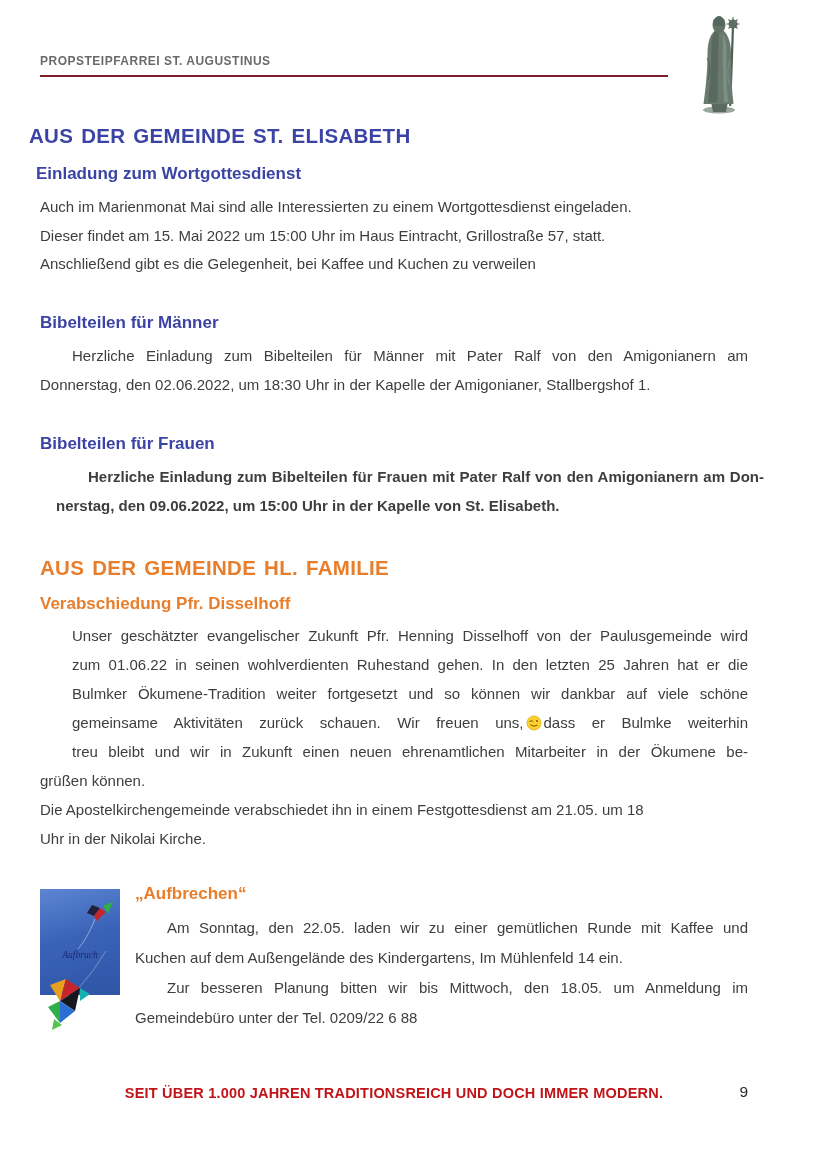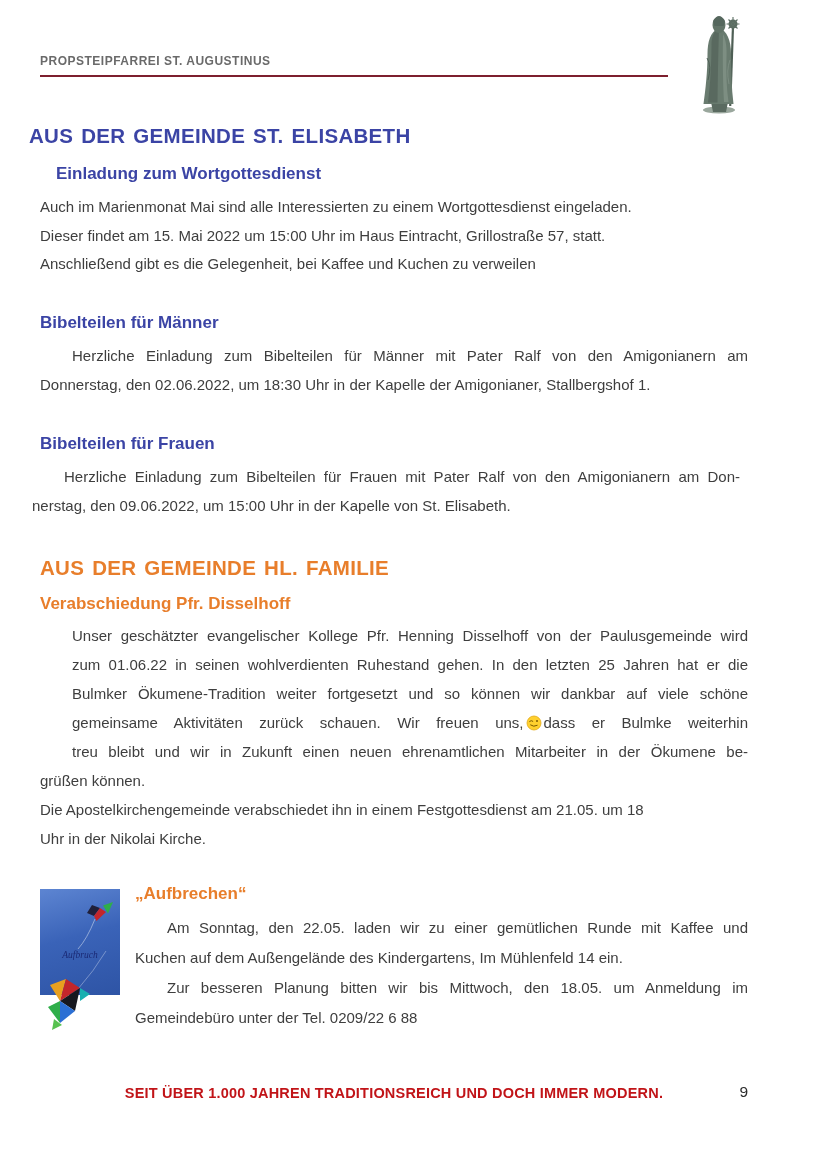--- a/index.html
+++ b/index.html
@@ -58,43 +58,43 @@
     <path d="M29 14 C24 16.5 21.5 23 21.5 31 C21.5 47 20.5 70 18 88.5 L27.5 88.5 C27.8 64 28.2 40 29 14 Z" fill="#59695f"></path>
     <path d="M33 20 C36 26 37 34 36.5 44 C36 58 36.5 74 38.5 88 L34 88 C33 70 32.5 44 33 20 Z" fill="#7d8e82"></path>
     <ellipse cx="29" cy="11" rx="6.5" ry="8" fill="#627468"></ellipse>
     <path d="M23 7 Q29 -3 35 7 L33.5 12 L24.5 12 Z" fill="#55675d"></path>
     <path d="M17 44 Q22 52 18 66" stroke="#4e5f55" stroke-width="1" fill="none"></path>
     <path d="M40 46 Q36 56 39 70" stroke="#7d8e82" stroke-width="1" fill="none"></path>
   </svg>
 </div>
 
 <div class="abs h1 blue" style="left:29px;top:124px;">AUS DER GEMEINDE ST. ELISABETH</div>
-<div class="abs h2 blue" style="left:56px;top:164px;">Einladung zum Wortgottesdienst</div>
+<div class="abs h2 blue" style="left:36px;top:164px;">Einladung zum Wortgottesdienst</div>
 <div class="abs para" style="left:40px;top:193px;">
   <div class="ln">Auch im Marienmonat Mai sind alle Interessierten zu einem Wortgottesdienst eingeladen.</div>
   <div class="ln">Dieser findet am 15. Mai 2022 um 15:00 Uhr im Haus Eintracht, Grillostraße 57, statt.</div>
   <div class="ln">Anschließend gibt es die Gelegenheit, bei Kaffee und Kuchen zu verweilen</div>
 </div>
 
 <div class="abs h2 blue" style="left:40px;top:313px;">Bibelteilen für Männer</div>
 <div class="abs para" style="left:40px;top:342px;">
   <div class="ln j">Herzliche Einladung zum Bibelteilen für Männer mit Pater Ralf von den Amigonianern am</div>
   <div class="ln">Donnerstag, den 02.06.2022, um 18:30 Uhr in der Kapelle der Amigonianer, Stallbergshof 1.</div>
 </div>
 
 <div class="abs h2 blue" style="left:40px;top:434px;">Bibelteilen für Frauen</div>
-<div class="abs para" style="left:32px;top:463px;">
+<div class="abs para" style="left:56px;top:463px;font-weight:bold;">
   <div class="ln j">Herzliche Einladung zum Bibelteilen für Frauen mit Pater Ralf von den Amigonianern am Don-</div>
   <div class="ln">nerstag, den 09.06.2022, um 15:00 Uhr in der Kapelle von St. Elisabeth.</div>
 </div>
 
 <div class="abs h1 orange" style="left:40px;top:556px;">AUS DER GEMEINDE HL. FAMILIE</div>
 <div class="abs h2 orange" style="left:40px;top:594px;">Verabschiedung Pfr. Disselhoff</div>
 <div class="abs para lh29" style="left:40px;top:621px;">
-  <div class="ln j">Unser geschätzter evangelischer Kollege Pfr. Henning Disselhoff von der Paulusgemeinde wird</div>
+  <div class="ln j">Unser geschätzter evangelischer Zukunft Pfr. Henning Disselhoff von der Paulusgemeinde wird</div>
   <div class="ln j">zum 01.06.22 in seinen wohlverdienten Ruhestand gehen. In den letzten 25 Jahren hat er die</div>
   <div class="ln j">Bulmker Ökumene-Tradition weiter fortgesetzt und so können wir dankbar auf viele schöne</div>
   <div class="ln j"><span>gemeinsame Aktivitäten zurück schauen. Wir freuen uns,</span><span class="emoji-svg"><svg width="16" height="16" viewBox="0 0 16 16">
           <circle cx="8" cy="8" r="7" fill="#FFD02E" stroke="#E3A917" stroke-width="0.8"></circle>
           <path d="M3.6 6.4 q1.6 -1.6 3.2 -0.2" stroke="#7a5900" stroke-width="1" fill="none" stroke-linecap="round"></path>
           <circle cx="11" cy="6" r="1" fill="#7a5900"></circle>
           <path d="M4.6 10 q3 2.4 6.6 0.4" stroke="#7a5900" stroke-width="1" fill="none" stroke-linecap="round"></path>
         </svg></span><span>dass er Bulmke weiterhin</span></div>
   <div class="ln j">treu bleibt und wir in Zukunft einen neuen ehrenamtlichen Mitarbeiter in der Ökumene be-</div>
   <div class="ln">grüßen können.</div>

